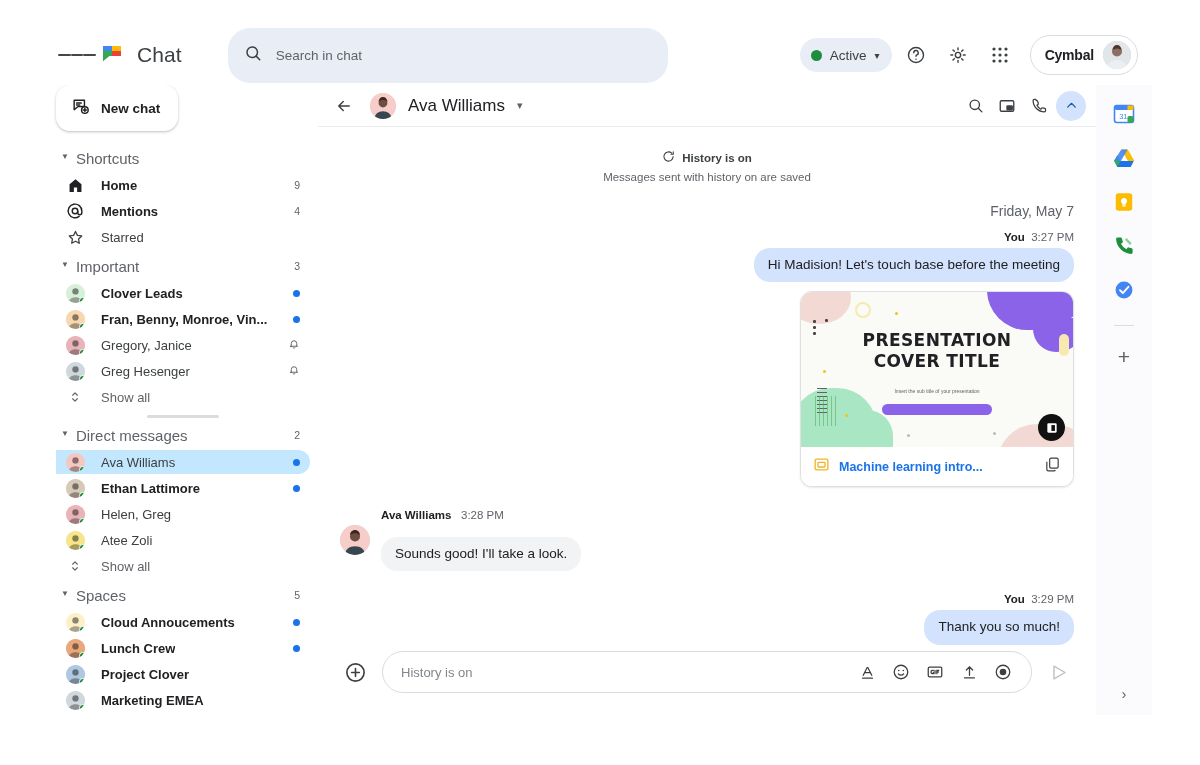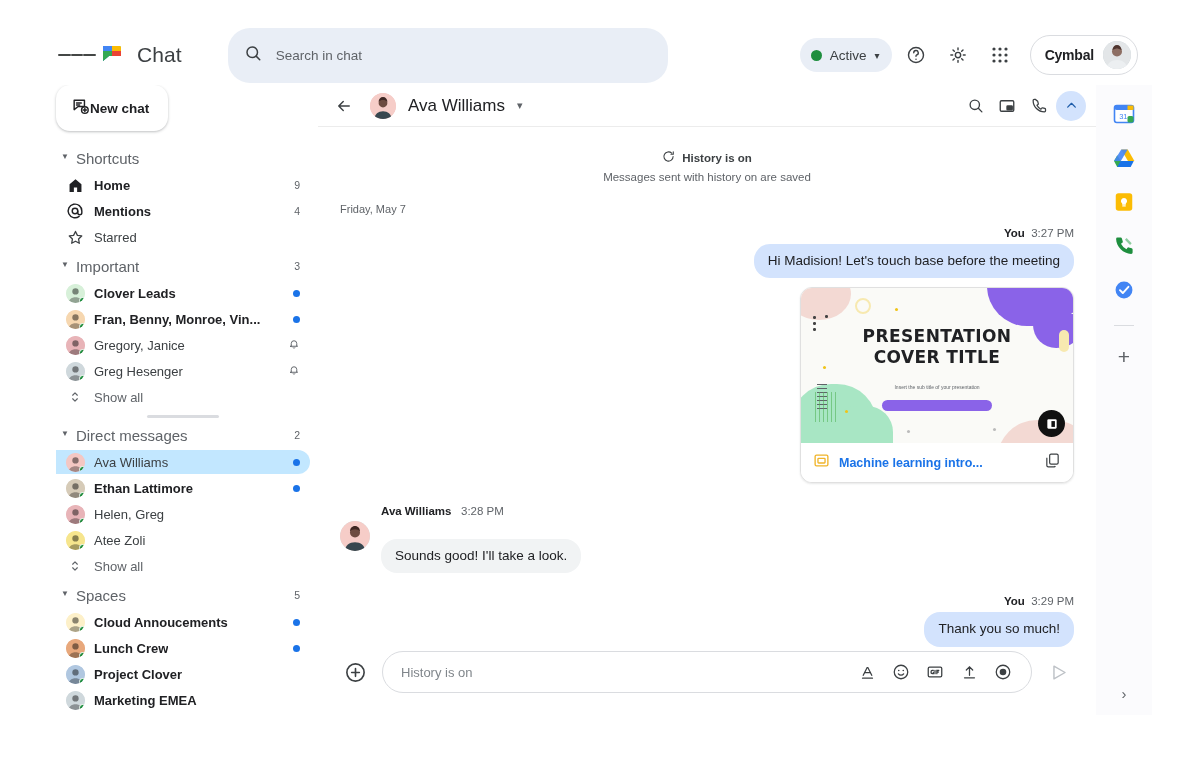--- a/index.html
+++ b/index.html
@@ -70,38 +70,38 @@
   .body { flex:1; display:flex; min-height:0; }
 
   
   .sidebar {
     width: 270px; flex:0 0 270px;
     padding: 0 8px 0 8px;
     overflow: hidden;
     position: relative;
   }
   .newchat {
-    display:flex; align-items:center; 
+    display:flex; align-items:center; gap:11px;
     height:46px; width:auto; min-width:112px; padding:0 18px 0 15px;
     margin: 0 0 14px 0; border-radius:14px;
     background:#fff; box-shadow:0 1px 3px rgba(60,64,67,.24), 0 1px 2px rgba(60,64,67,.10);
     cursor:pointer; width: fit-content;
   }
   .newchat .lbl { font-size:13.5px; font-weight:bold; color:#202124; }
 
   .sect-head {
     display:flex; align-items:center; gap:7px;
     height:26px; padding-left:5px; cursor:pointer; margin-top:4px;
   }
   .sect-head .caret { font-size:8px; color:#5f6368; line-height:1; transform: translateY(-1px); }
   .sect-head .t { font-size:15px; color:#5f6368; }
   .sect-head .cnt { margin-left:auto; font-size:10.5px; color:#5f6368; padding-right:10px; }
 
   .row {
-    display:flex; align-items:center; gap:9px;
+    display:flex; align-items:center; gap:16px;
     height:24px; padding:0 10px 0 9px; border-radius:0 14px 14px 0;
     cursor:pointer; margin: 2px 0;
   }
   .row.sel { background:#c2e7ff; }
   .row .ic { width:20px; flex:0 0 20px; display:flex; align-items:center; justify-content:center; }
   .row .nm { font-size:13px; color:#3c4043; white-space:nowrap; overflow:hidden; text-overflow:ellipsis; }
   .row.unread .nm { font-weight:bold; color:#202124; }
   .row .tail { margin-left:auto; display:flex; align-items:center; flex:0 0 auto; padding-left:6px; }
   .bdot { width:7px; height:7px; border-radius:50%; background:#1a73e8; }
   .num { font-size:10.5px; color:#5f6368; }
@@ -125,21 +125,21 @@
   .ca { width:30px; height:30px; border-radius:50%; display:flex; align-items:center; justify-content:center; cursor:pointer; }
   .ca.hl { background:#d3e3fd; }
 
   .stream {
     flex:1; min-height:0; overflow:hidden;
     padding: 22px 22px 6px 22px; background:#fff; position:relative;
   }
   .sys { text-align:center; }
   .sys .h { display:inline-flex; align-items:center; gap:7px; font-size:11.5px; font-weight:bold; color:#3c4043; }
   .sys .s { font-size:11.5px; color:#5f6368; margin-top:4px; }
-  .daysep { text-align:left; font-size:11px; color:#5f6368; margin:20px 0 12px 0; }
+  .daysep { text-align:right; font-size:14px; color:#5f6368; margin:20px 0 12px 0; }
 
   .msg-right { display:flex; flex-direction:column; align-items:flex-end; }
   .meta { font-size:11.5px; color:#5f6368; margin-bottom:5px; }
   .meta b { color:#202124; font-size:11.5px; }
   .bub-out {
     background:#d3e3fd; color:#202124; font-size:13.5px;
     padding:8px 14px; border-radius:16px; max-width:430px; line-height:1.35;
   }
   .bub-in {
     background:#f1f3f4; color:#202124; font-size:13.5px;
@@ -668,21 +668,21 @@
         <div class="msg-left" style="margin-top:22px">
           <span class="avatar" style="width:30px;height:30px;flex:0 0 30px;margin-top:16px">
             <svg width="30" height="30" viewBox="0 0 30 30">
               <circle cx="15" cy="15" r="15" fill="#f6cdc8"></circle>
               <circle cx="15" cy="11.5" r="5" fill="#6d4c41"></circle>
               <path d="M5 30c0-5.6 4.4-8.8 10-8.8S25 24.4 25 30z" fill="#37474f"></path>
               <path d="M10 10.5c0-3.4 2-5.6 5-5.6s5 2.2 5 5.6c-1.1-1.6-3-2.3-5-2.3s-3.9.7-5 2.3z" fill="#3e2723"></path>
             </svg>
           </span>
           <div>
-            <div class="meta" style="margin-bottom:22px">
+            <div class="meta" style="margin-bottom:16px">
               <b>Ava Williams</b>
               &nbsp;&nbsp;<span>3:28 PM</span>
             </div>
             <div class="bub-in">Sounds good! I'll take a look.</div>
           </div>
         </div>
 
         <div class="msg-right" style="margin-top:22px">
           <div class="meta">
             <b>You</b>

